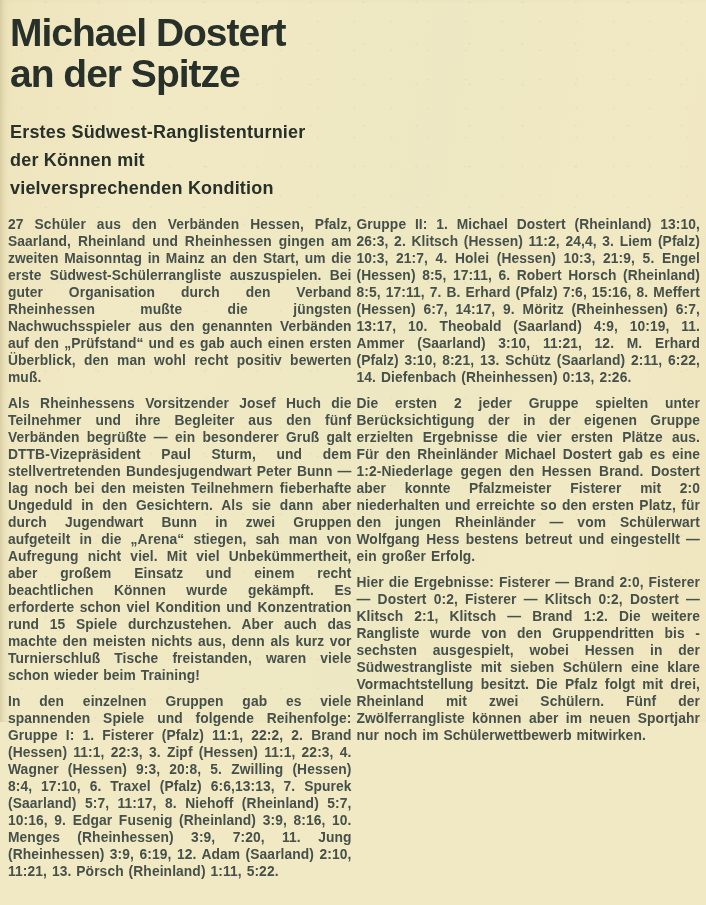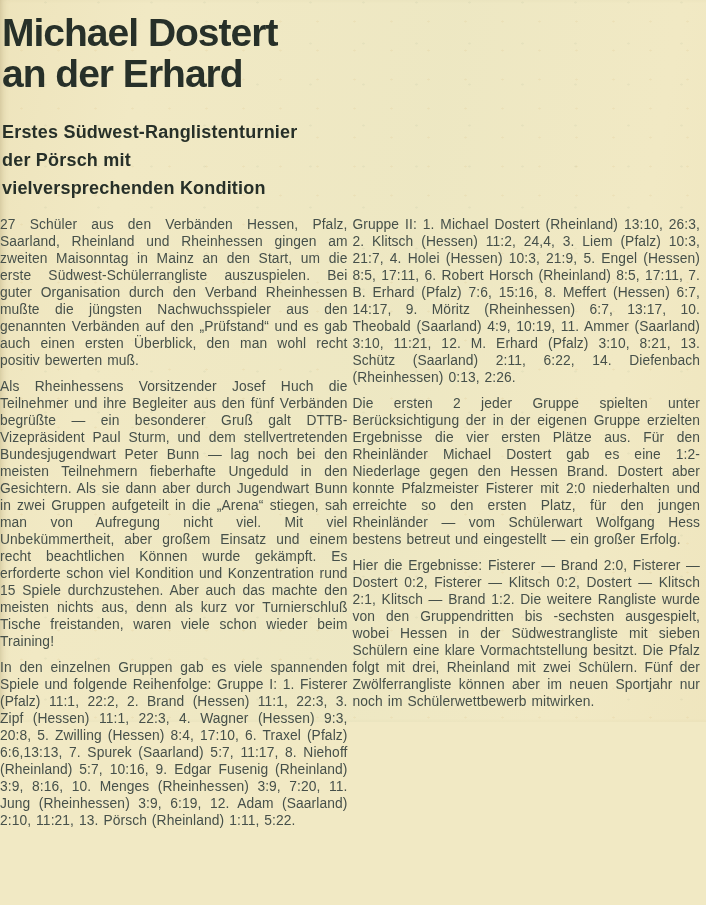--- a/index.html
+++ b/index.html
@@ -11,21 +11,21 @@
   html,body{width:706px;height:905px;}
   body{
     background:var(--paper);
     font-family:"Liberation Sans", sans-serif;
     color:var(--ink);
     overflow:hidden;
     position:relative;
   }
   .page{
     width:706px;height:722px;
-    padding:12px 6px 6px 0;
+    padding:12px 6px 6px 8px;
     background-color:var(--paper);
     background-image:
       radial-gradient(rgba(198,162,86,0.10) 1px, transparent 1.6px),
       radial-gradient(rgba(120,142,112,0.08) 1px, transparent 1.7px),
       linear-gradient(100deg, rgba(222,204,150,0.18) 0%, rgba(241,233,196,0) 18%, rgba(224,226,190,0.22) 55%, rgba(241,233,196,0) 82%, rgba(228,210,158,0.15) 100%);
     background-size:37px 29px, 53px 41px, 100% 100%;
     background-position:3px 7px, 19px 23px, 0 0;
     box-shadow:inset 6px 0 10px -7px rgba(120,100,50,0.45);
   }
   .headline{
@@ -42,20 +42,21 @@
     font-size:18px;
     line-height:28px;
     color:var(--headline-ink);
     letter-spacing:0.2px;
     padding-left:2px;
   }
   .columns{
     display:flex;
     gap:5px;
     margin-top:14px;
+    font-weight:bold;
   }
   .col{
     flex:1 1 0;
     min-width:0;
   }
   .col p{
     font-size:13.8px;
     line-height:17px;
     letter-spacing:0.1px;
     word-spacing:1px;
@@ -64,26 +65,26 @@
     color:var(--ink);
   }
 </style>
 </head>
 <body>
 
 <div class="page">
 
   <div class="headline">
     <div>Michael Dostert</div>
-    <div>an der Erhard</div>
+    <div>an der Spitze</div>
   </div>
 
   <div class="subtitle">
     <div>Erstes Südwest-Ranglistenturnier</div>
-    <div>der Pörsch mit</div>
+    <div>der Können mit</div>
     <div>vielversprechenden Kondition</div>
   </div>
 
   <div class="columns">
     <div class="col">
       <p>27 Schüler aus den Verbänden Hessen, Pfalz, Saarland, Rheinland und Rheinhessen gingen am zweiten Maisonntag in Mainz an den Start, um die erste Südwest-Schülerrangliste auszuspielen. Bei guter Organisation durch den Verband Rheinhessen mußte die jüngsten Nachwuchsspieler aus den genannten Verbänden auf den „Prüfstand“ und es gab auch einen ersten Überblick, den man wohl recht positiv bewerten muß.</p>
       <p>Als Rheinhessens Vorsitzender Josef Huch die Teilnehmer und ihre Begleiter aus den fünf Verbänden begrüßte — ein besonderer Gruß galt DTTB-Vizepräsident Paul Sturm, und dem stellvertretenden Bundesjugendwart Peter Bunn — lag noch bei den meisten Teilnehmern fieberhafte Ungeduld in den Gesichtern. Als sie dann aber durch Jugendwart Bunn in zwei Gruppen aufgeteilt in die „Arena“ stiegen, sah man von Aufregung nicht viel. Mit viel Unbekümmertheit, aber großem Einsatz und einem recht beachtlichen Können wurde gekämpft. Es erforderte schon viel Kondition und Konzentration rund 15 Spiele durchzustehen. Aber auch das machte den meisten nichts aus, denn als kurz vor Turnierschluß Tische freistanden, waren viele schon wieder beim Training!</p>
       <p>In den einzelnen Gruppen gab es viele spannenden Spiele und folgende Reihenfolge: Gruppe I: 1. Fisterer (Pfalz) 11:1, 22:2, 2. Brand (Hessen) 11:1, 22:3, 3. Zipf (Hessen) 11:1, 22:3, 4. Wagner (Hessen) 9:3, 20:8, 5. Zwilling (Hessen) 8:4, 17:10, 6. Traxel (Pfalz) 6:6,13:13, 7. Spurek (Saarland) 5:7, 11:17, 8. Niehoff (Rheinland) 5:7, 10:16, 9. Edgar Fusenig (Rheinland) 3:9, 8:16, 10. Menges (Rheinhessen) 3:9, 7:20, 11. Jung (Rheinhessen) 3:9, 6:19, 12. Adam (Saarland) 2:10, 11:21, 13. Pörsch (Rheinland) 1:11, 5:22.</p>
     </div>
     <div class="col">

